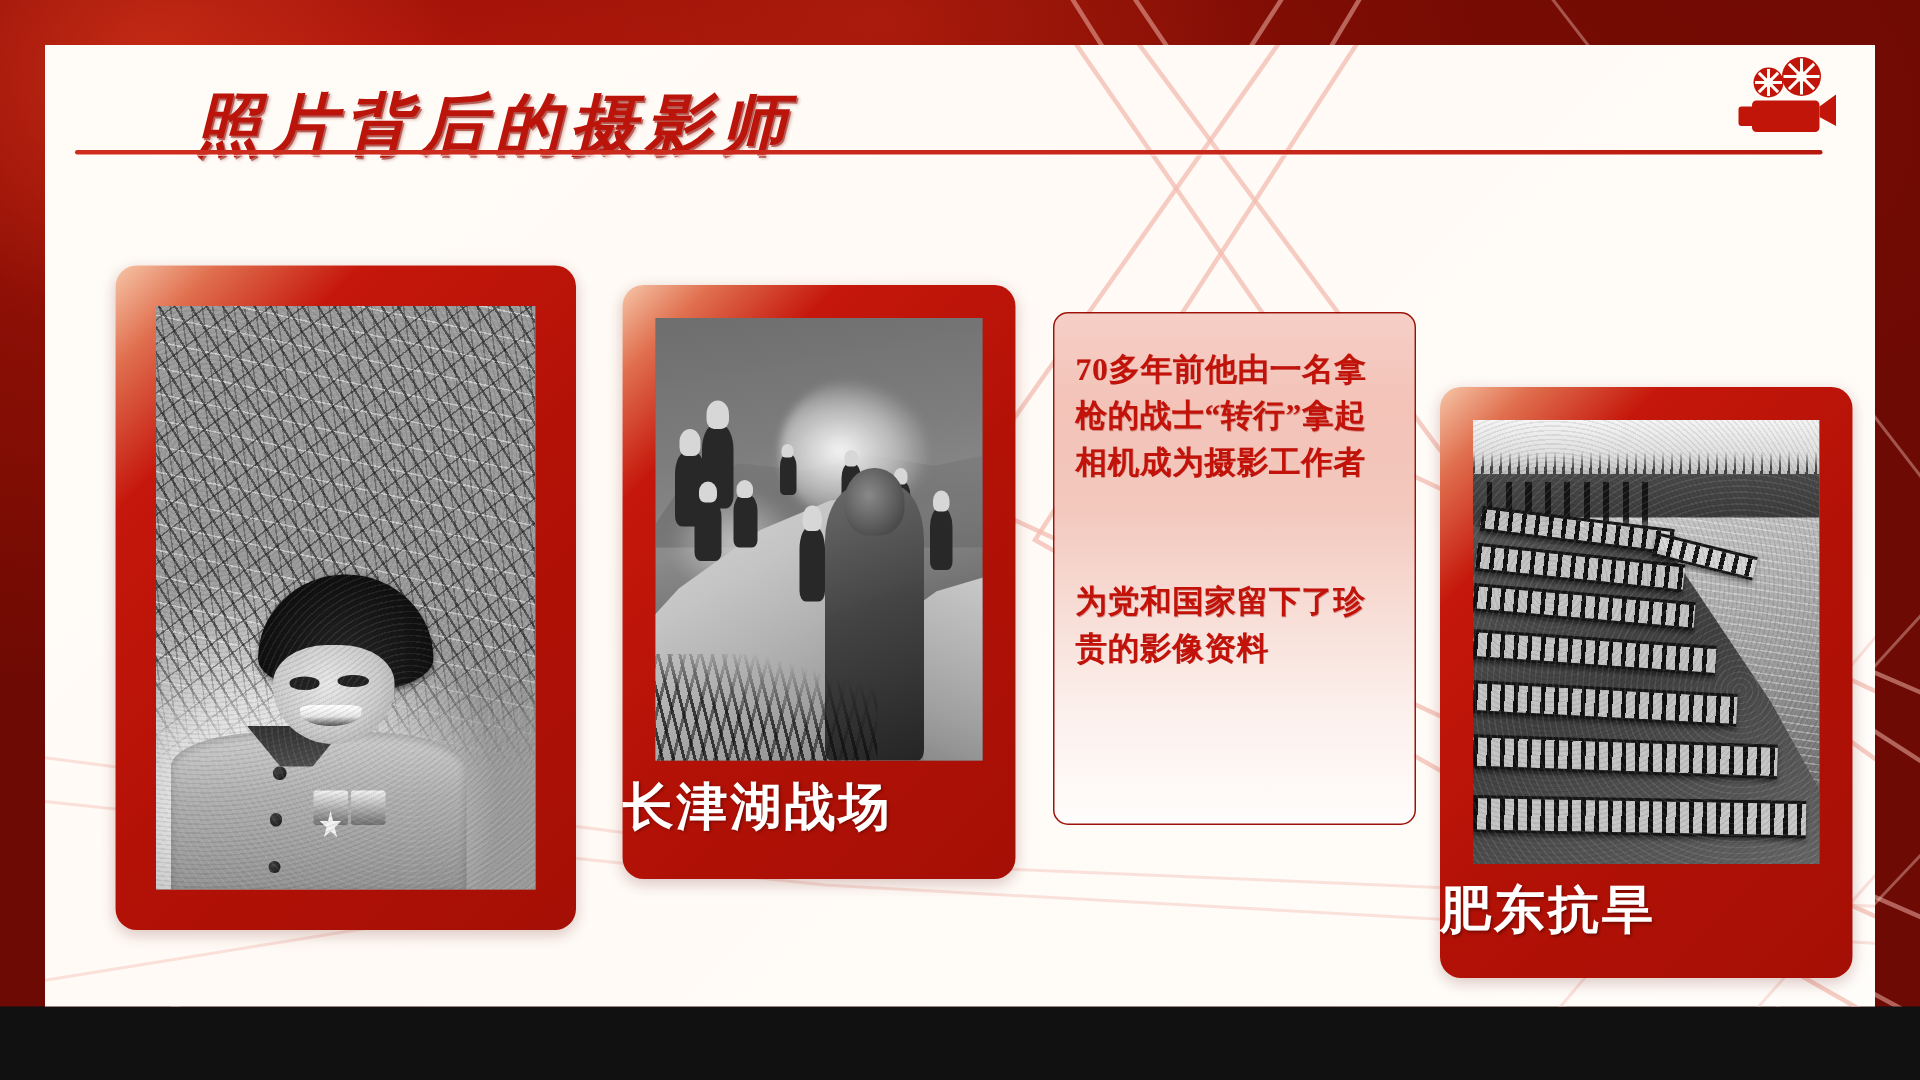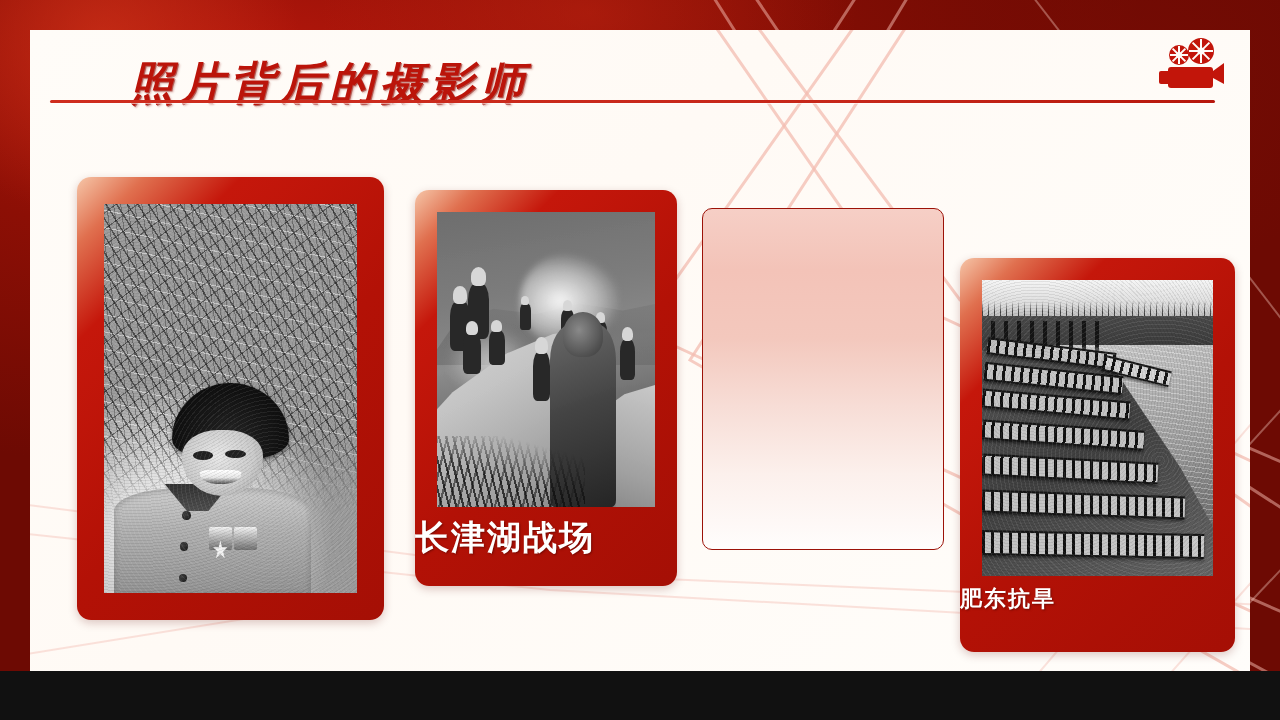--- a/index.html
+++ b/index.html
@@ -118,21 +118,21 @@
   #card-portrait .photo { left: 27px; top: 27px; width: 253px; height: 389px; }
 
   
   #card-battle   { left: 385px; top: 160px; width: 262px; height: 396px; }
   #card-battle   .photo { left: 22px; top: 22px; width: 218px; height: 295px; }
   #card-battle   .caption { top: 325px; font-size: 34px; letter-spacing: 2px; }
 
   
   #card-drought  { left: 930px; top: 228px; width: 275px; height: 394px; }
   #card-drought  .photo { left: 22px; top: 22px; width: 231px; height: 296px; }
-  #card-drought  .caption { top: 326px; font-size: 22px; letter-spacing: 2px; }
+  #card-drought  .caption { top: 326px; font-size: 34px; letter-spacing: 2px; }
 
   
   #text-box {
     position: absolute;
     left: 672px;
     top: 178px;
     width: 242px;
     height: 342px;
     border: 1.5px solid #9c1208;
     border-radius: 10px;
@@ -457,16 +457,18 @@
           <div class="wheel" style="left:0%;  top:72%; width:88%; height:6.5%; transform:rotate(2deg);"></div>
           <div class="wheel" style="left:0%;  top:85%; width:96%; height:7%;   transform:rotate(1deg);"></div>
           <div class="wheel" style="left:52%; top:28%; width:30%; height:4%;   transform:rotate(14deg);"></div>
           <div class="p3-grain"></div>
         </div>
       </div>
       <div class="caption">肥东抗旱</div>
     </div>
 
     <div id="text-box">
+      <p class="para1">70多年前他由一名拿枪的战士“转行”拿起相机成为摄影工作者</p>
+      <p class="para2">为党和国家留下了珍贵的影像资料</p>
     </div>
 
   </div>
 </div>
 
 </body></html>

